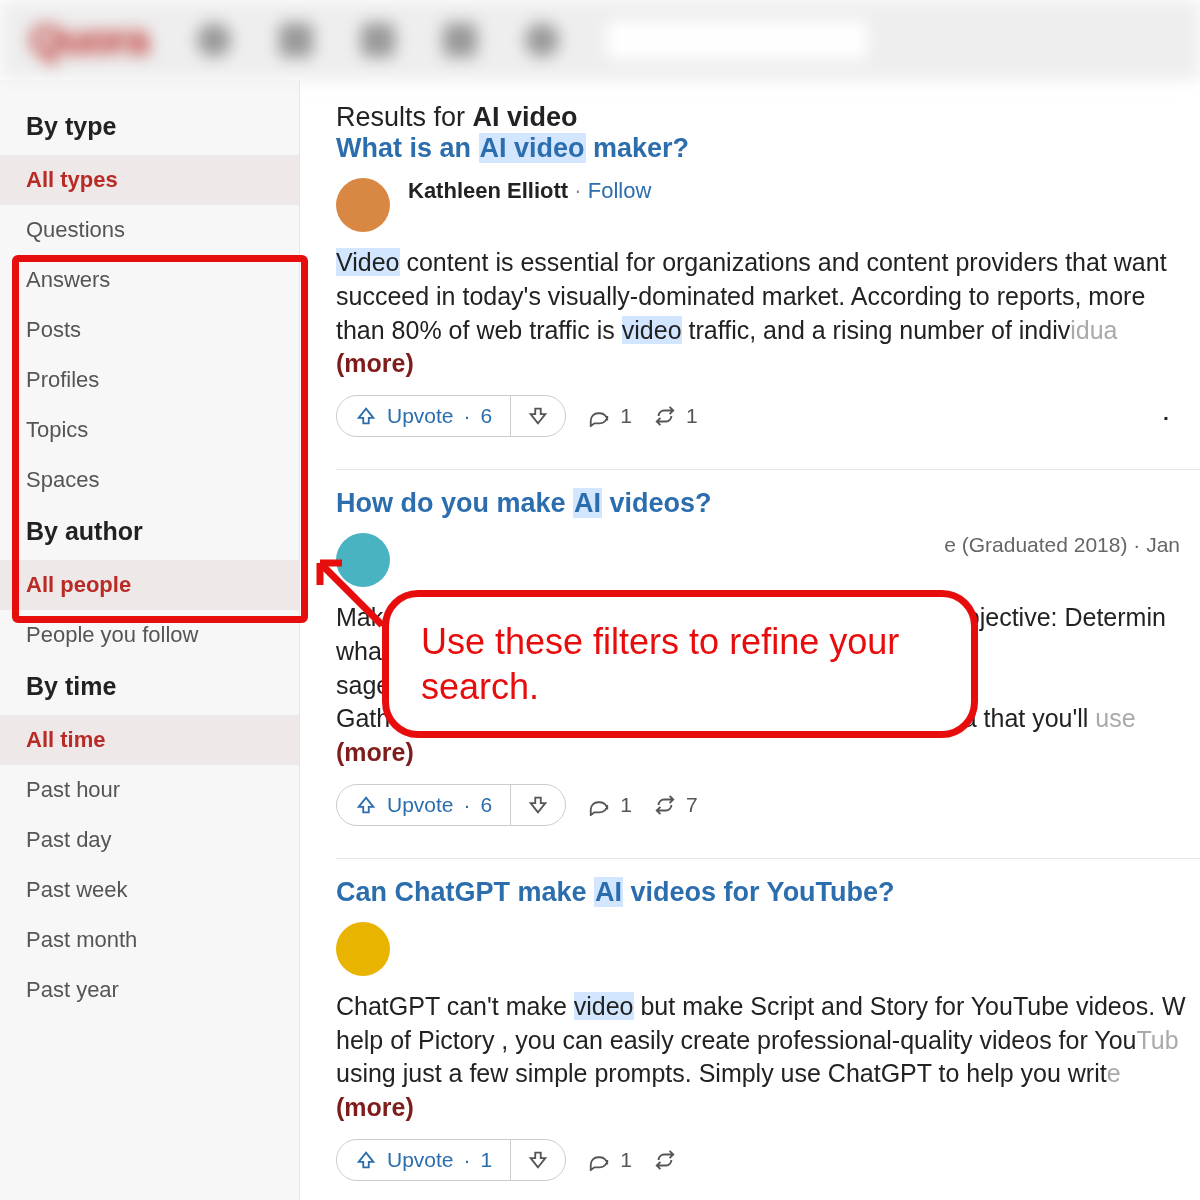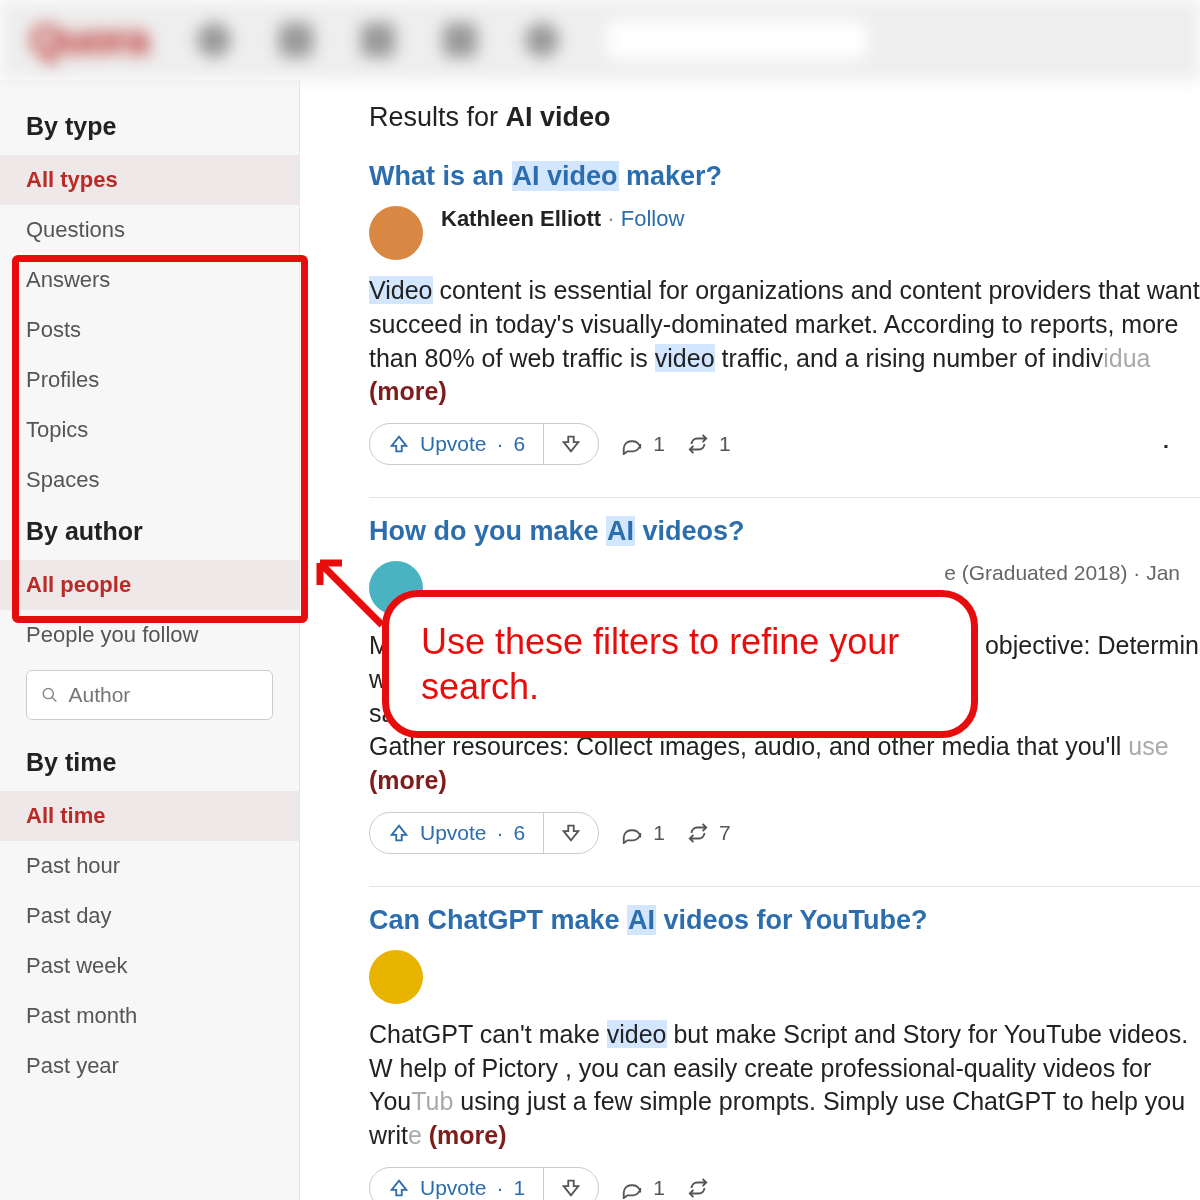--- a/index.html
+++ b/index.html
@@ -11,21 +11,21 @@
     display: flex;
     align-items: center;
     padding: 0 30px;
     gap: 48px;
   }
   .logo { font-size: 42px; font-weight: 800; color: #b92b27; letter-spacing: -1px;}
   .top-icon { width: 34px; height: 34px; background: #999; border-radius: 6px; }
   .top-icon.round { border-radius: 50%; }
   .top-search { width: 260px; height: 38px; background: #fff; border-radius: 6px; }
 
-  .layout { display: flex; height: calc(1200px - 80px); gap: 33px; }
+  .layout { display: flex; height: calc(1200px - 80px); }
 
   
   .sidebar { width: 300px; background: #f7f7f8; border-right: 1px solid #e6e6e6; padding: 20px 0 0 0; overflow: hidden; }
   .section-title { font-size: 25px; font-weight: 700; color: #222; padding: 12px 26px 14px 26px; }
   .filter-item {
     font-size: 22px;
     color: #555;
     padding: 12px 26px;
     cursor: pointer;
   }
@@ -45,21 +45,21 @@
     outline: none;
     font-size: 21px;
     color: #333;
     width: 100%;
     background: transparent;
   }
   .magnify { width: 20px; height: 20px; }
 
   
   .main { flex: 1; background: #fff; padding: 22px 0 0 36px; overflow: hidden; }
-  .results-header { font-size: 27px; color: #222; margin-bottom: 28px; }
+  .results-header { font-size: 27px; color: #222; }
   .results-header .query { font-weight: 700; }
 
   .result { margin-bottom: 32px; }
   .result-divider { border-top: 1px solid #e6e6e6; margin: 0 -0 18px -0; }
   .result-title {
     font-size: 27px;
     font-weight: 700;
     color: #2b6dad;
     margin-bottom: 14px;
   }
@@ -153,27 +153,20 @@
       <div class="filter-item">Questions</div>
       <div class="filter-item">Answers</div>
       <div class="filter-item">Posts</div>
       <div class="filter-item">Profiles</div>
       <div class="filter-item">Topics</div>
       <div class="filter-item">Spaces</div>
 
       <div class="section-title">By author</div>
       <div class="filter-item active">All people</div>
       <div class="filter-item">People you follow</div>
-      <div class="author-search">
-        <svg class="magnify" viewBox="0 0 24 24" fill="none" stroke="#888" stroke-width="2">
-            <circle cx="10" cy="10" r="7"></circle>
-            <line x1="21" y1="21" x2="15" y2="15"></line>
-          </svg>
-        <input placeholder="Author" style="">
-      </div>
 
       <div class="section-title">By time</div>
       <div class="filter-item active">All time</div>
       <div class="filter-item">Past hour</div>
       <div class="filter-item">Past day</div>
       <div class="filter-item">Past week</div>
       <div class="filter-item">Past month</div>
       <div class="filter-item">Past year</div>
     </div>
 

